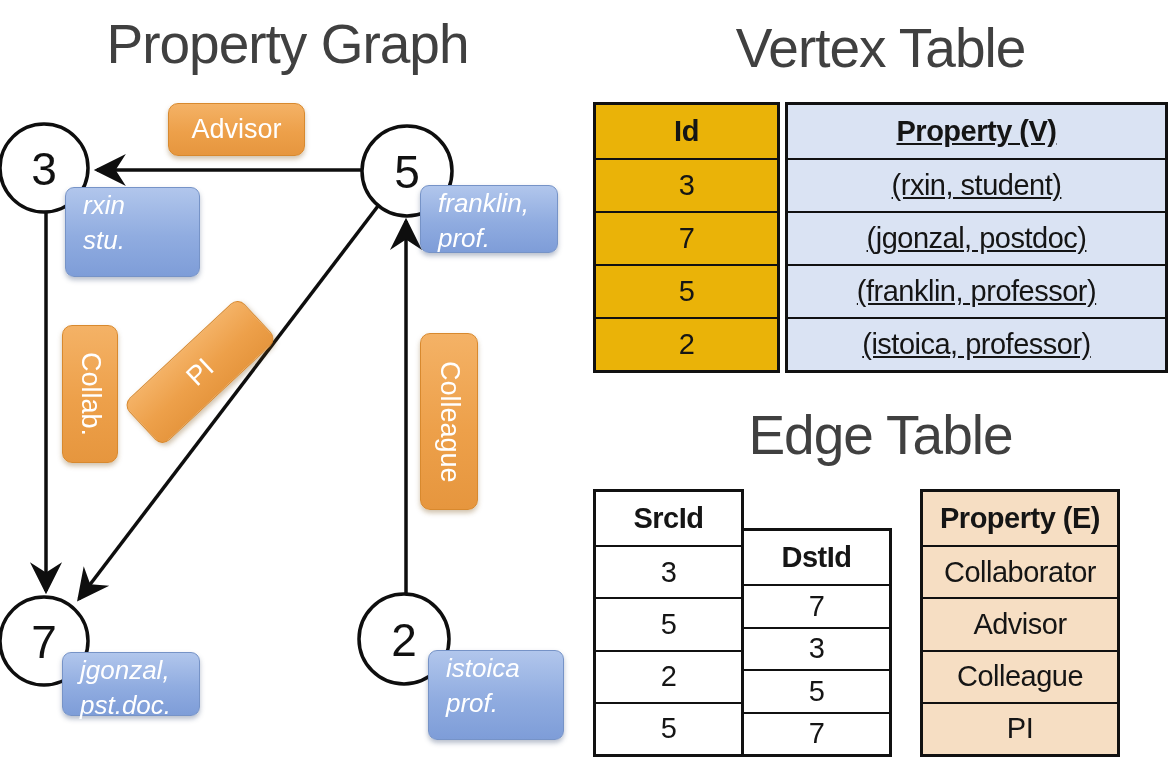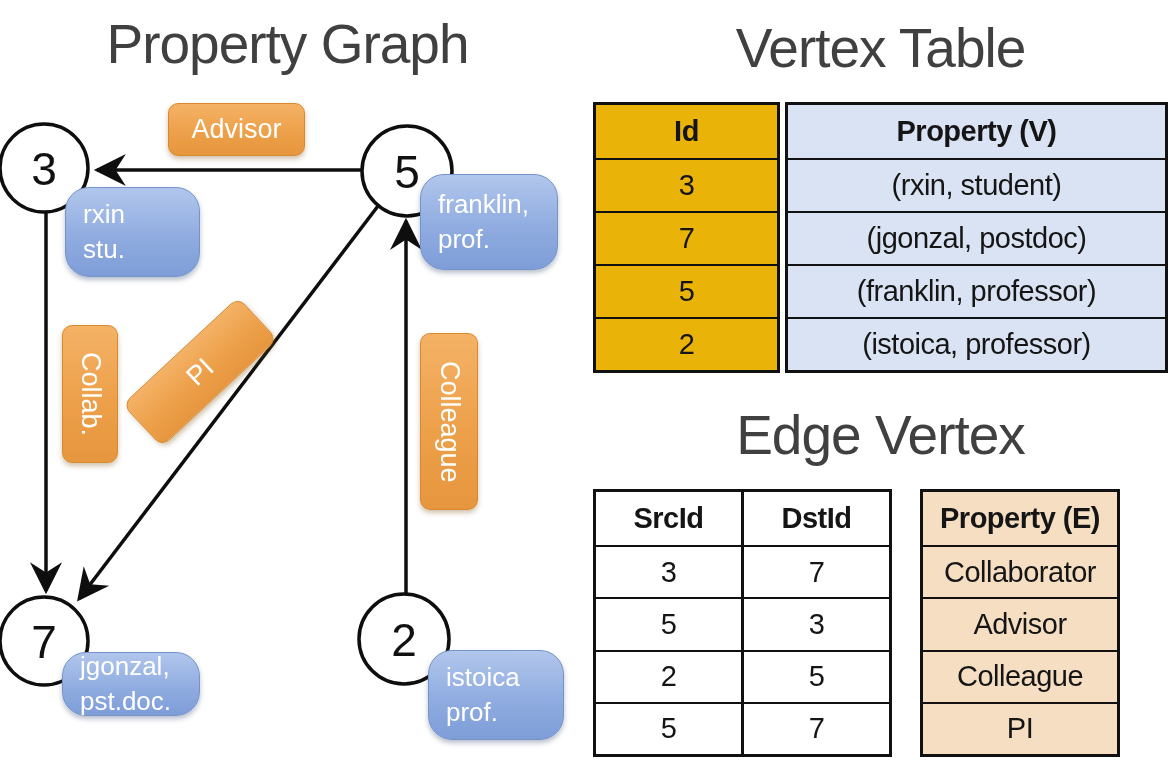--- a/index.html
+++ b/index.html
@@ -15,42 +15,42 @@
   #graph-svg line { stroke:#0e0e0e; stroke-width:3.5; }
   #graph-svg circle { fill:#ffffff; stroke:#0e0e0e; stroke-width:3.5; }
   #graph-svg text { font-family:"Liberation Sans", sans-serif; font-size:46px; fill:#111; }
 
   .edge-label { position:absolute; z-index:3; display:flex; align-items:center; justify-content:center;
       background:linear-gradient(180deg,#F4B266 0%,#EDA04A 55%,#E6963E 100%);
       border:1px solid #D8892E; border-radius:10px; color:#ffffff; font-size:27px;
       box-shadow:0 3px 5px rgba(120,80,20,.35); }
   .edge-label.vertical { writing-mode:vertical-rl; }
 
-  .vertex-prop { position:absolute; z-index:4; display:flex; flex-direction:column; justify-content:center;
+  .vertex-prop { position:absolute; z-index:4; display:flex; flex-direction:column; 
       background:linear-gradient(180deg,#B1C6EC 0%,#90ACE0 55%,#7E9DD8 100%);
-      border:1px solid #7693C7; border-radius:24px; color:#ffffff; font-size:26px;
-      line-height:35px; padding-left:17px; box-shadow:0 3px 5px rgba(50,70,110,.35); }
+      border:1px solid #7693C7; border-radius:9px; color:#ffffff; font-size:26px;
+      line-height:35px; padding-left:17px; box-shadow:0 3px 5px rgba(50,70,110,.35);font-style:italic; }
 
   
   .tcol { position:absolute; display:flex; flex-direction:column; border:3px solid #111; background:#eab308; }
   .tcol .cell { flex:1; display:flex; align-items:center; justify-content:center;
                 font-size:29px; letter-spacing:-0.5px; border-top:2.5px solid #111; }
   .tcol .cell:first-child { border-top:none; flex:0 0 53px; font-weight:700; }
   .tcol.split { flex-direction:row; border:none; padding:0; background:none; }
   .tcol.split > div { flex:1; display:flex; flex-direction:column; border:3px solid #111; }
-  .tcol.split > div + div { border-left:2.5px solid #111; margin-left:-3px; border-left-width:3px; }
+  .tcol.split > div + div { border-left:2.5px solid #111; margin-left:-3px; border-left-width:3px;margin-top:39px; }
   .bluefill { background:#DAE3F3 !important; }
   .tanfill  { background:#F6DEC3 !important; }
 </style>
 </head>
 <body>
 
 <div class="big-title" style="left:0; top:12px; width:575px;">Property Graph</div>
 <div class="big-title" style="left:593px; top:16px; width:575px;">Vertex Table</div>
-<div class="big-title" style="left:593px; top:403px; width:575px;">Edge Vertex</div>
+<div class="big-title" style="left:593px; top:403px; width:575px;">Edge Table</div>
 
 <svg id="graph-svg" viewBox="0 0 585 760">
   <defs>
     <marker id="arrow" viewBox="0 0 12 12" refX="10" refY="6" markerWidth="11" markerHeight="11" orient="auto-start-reverse">
       <path d="M1,1 L11,6 L1,11 L4.2,6 Z" fill="#0e0e0e"></path>
     </marker>
   </defs>
 
   <line x1="363" y1="170" x2="97" y2="170" marker-end="url(#arrow)"></line>
   <line x1="46" y1="213" x2="46" y2="591" marker-end="url(#arrow)"></line>
@@ -70,41 +70,41 @@
 
 <div class="edge-label" style="left:168px; top:103px; width:137px; height:53px;">Advisor</div>
 <div class="edge-label vertical" style="left:62px; top:325px; width:56px; height:138px;">Collab.</div>
 <div class="edge-label" style="left:121px; top:343px; width:158px; height:58px; transform:rotate(-43deg);">PI</div>
 <div class="edge-label vertical" style="left:420px; top:333px; width:58px; height:177px;">Colleague</div>
 
 <div class="vertex-prop" style="left:65px; top:187px; width:135px; height:90px;">
   <span>rxin</span>
   <span>stu.</span>
 </div>
-<div class="vertex-prop" style="left:420px; top:174px; width:138px; height:96px;">
+<div class="vertex-prop" style="left:420px; top:185px; width:138px; height:68px;">
   <span>franklin,</span>
   <span>prof.</span>
 </div>
 <div class="vertex-prop" style="left:62px; top:652px; width:138px; height:64px;">
   <span>jgonzal,</span>
   <span>pst.doc.</span>
 </div>
 <div class="vertex-prop" style="left:428px; top:650px; width:136px; height:90px;">
   <span>istoica</span>
   <span>prof.</span>
 </div>
 
 <div class="tcol" style="left:593px; top:102px; width:187px; height:271px;">
   <div class="cell">Id</div>
   <div class="cell">3</div>
   <div class="cell">7</div>
   <div class="cell">5</div>
   <div class="cell">2</div>
 </div>
-<div class="tcol bluefill" style="left:785px; top:102px; width:383px; height:271px;">
+<div class="tcol bluefill" style="left:785px; top:102px; width:383px; height:271px;text-decoration:underline;">
   <div class="cell bluefill">Property (V)</div>
   <div class="cell bluefill">(rxin, student)</div>
   <div class="cell bluefill">(jgonzal, postdoc)</div>
   <div class="cell bluefill">(franklin, professor)</div>
   <div class="cell bluefill">(istoica, professor)</div>
 </div>
 
 <div class="tcol split" style="left:593px; top:489px; width:299px; height:268px;">
   <div>
     <div class="cell">SrcId</div>

